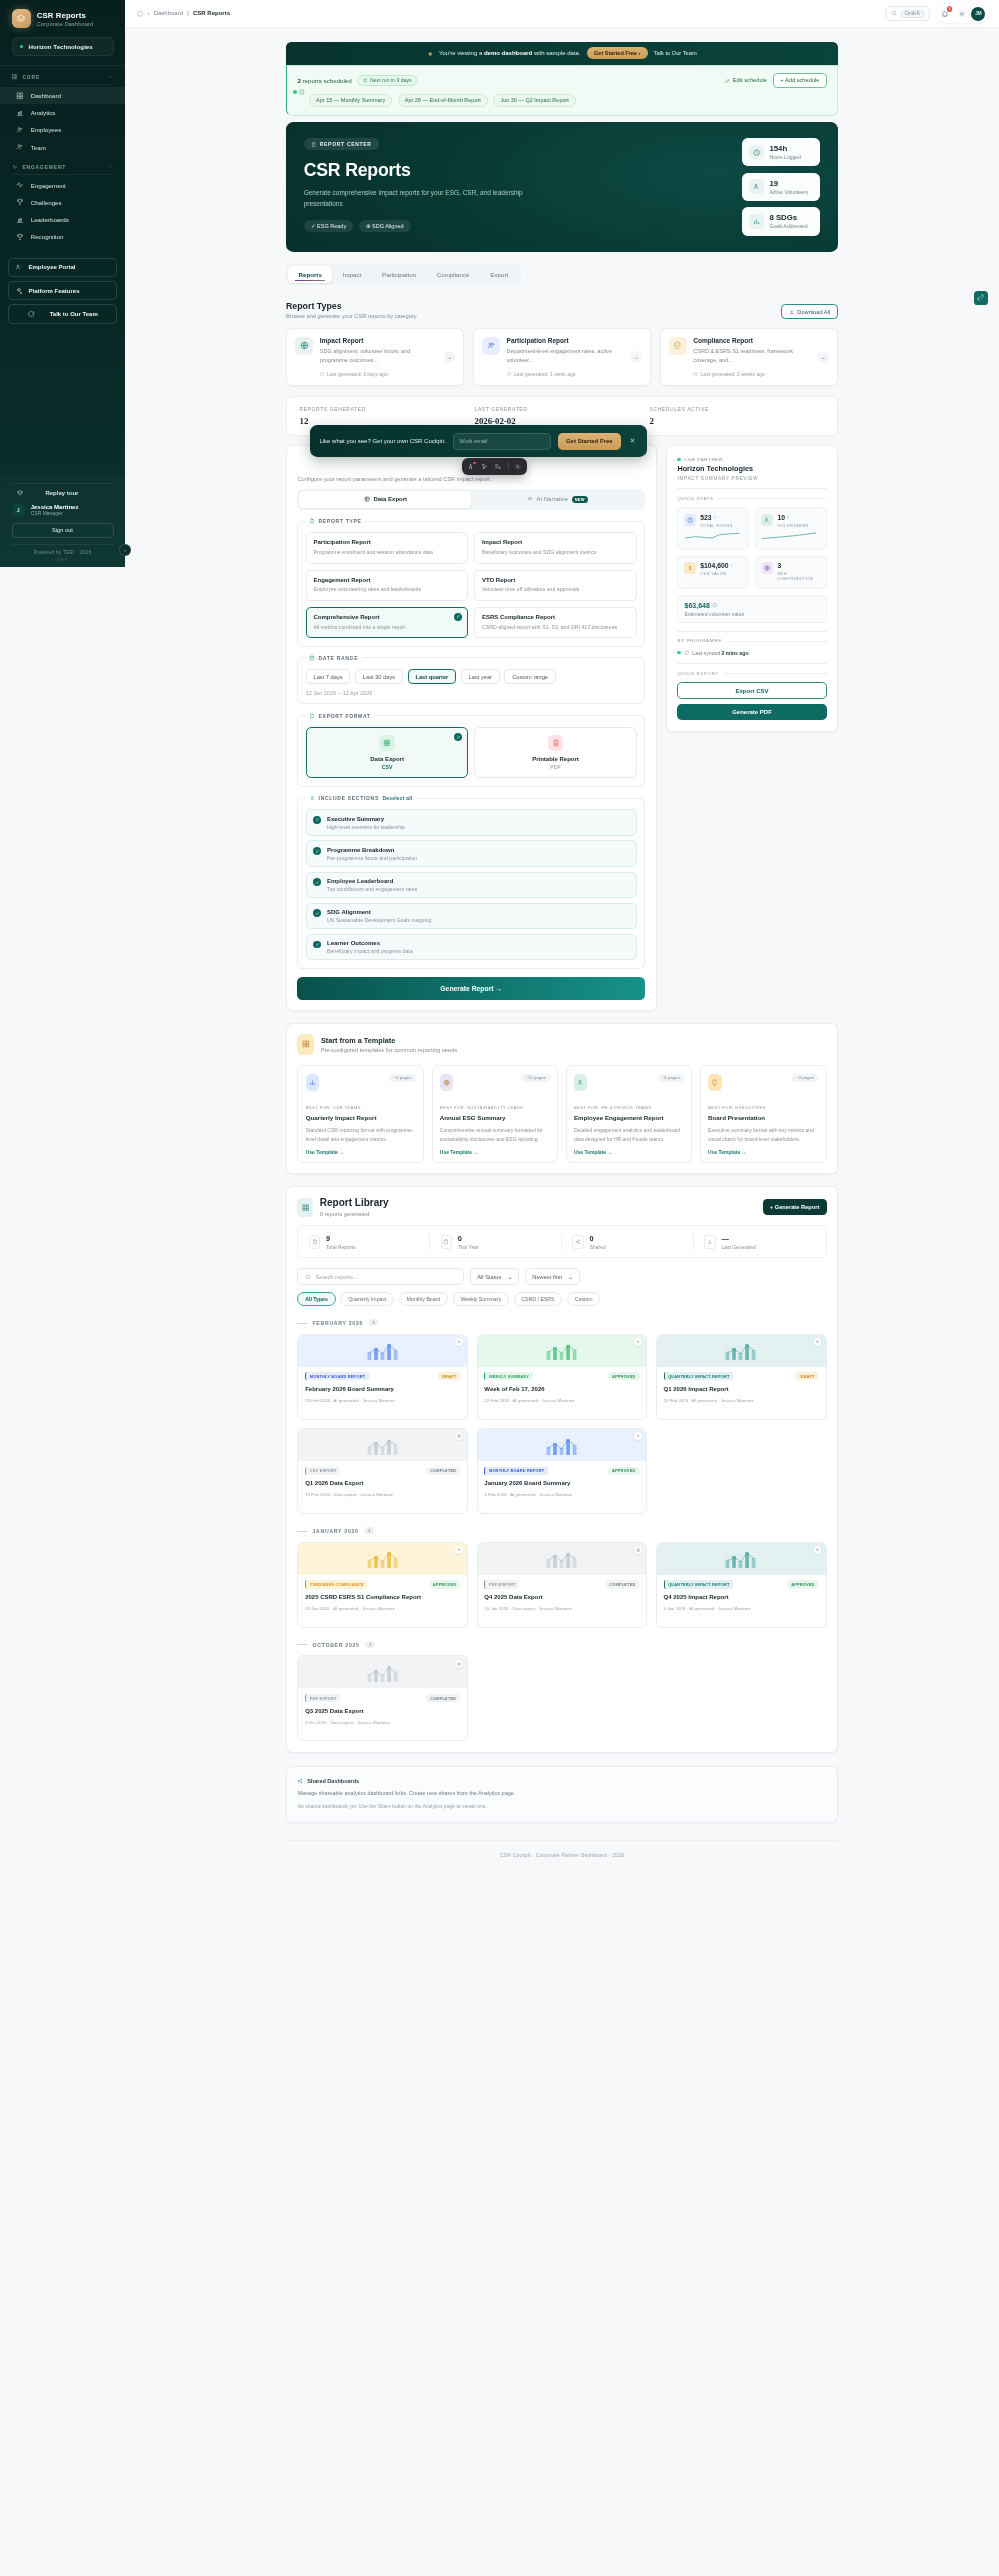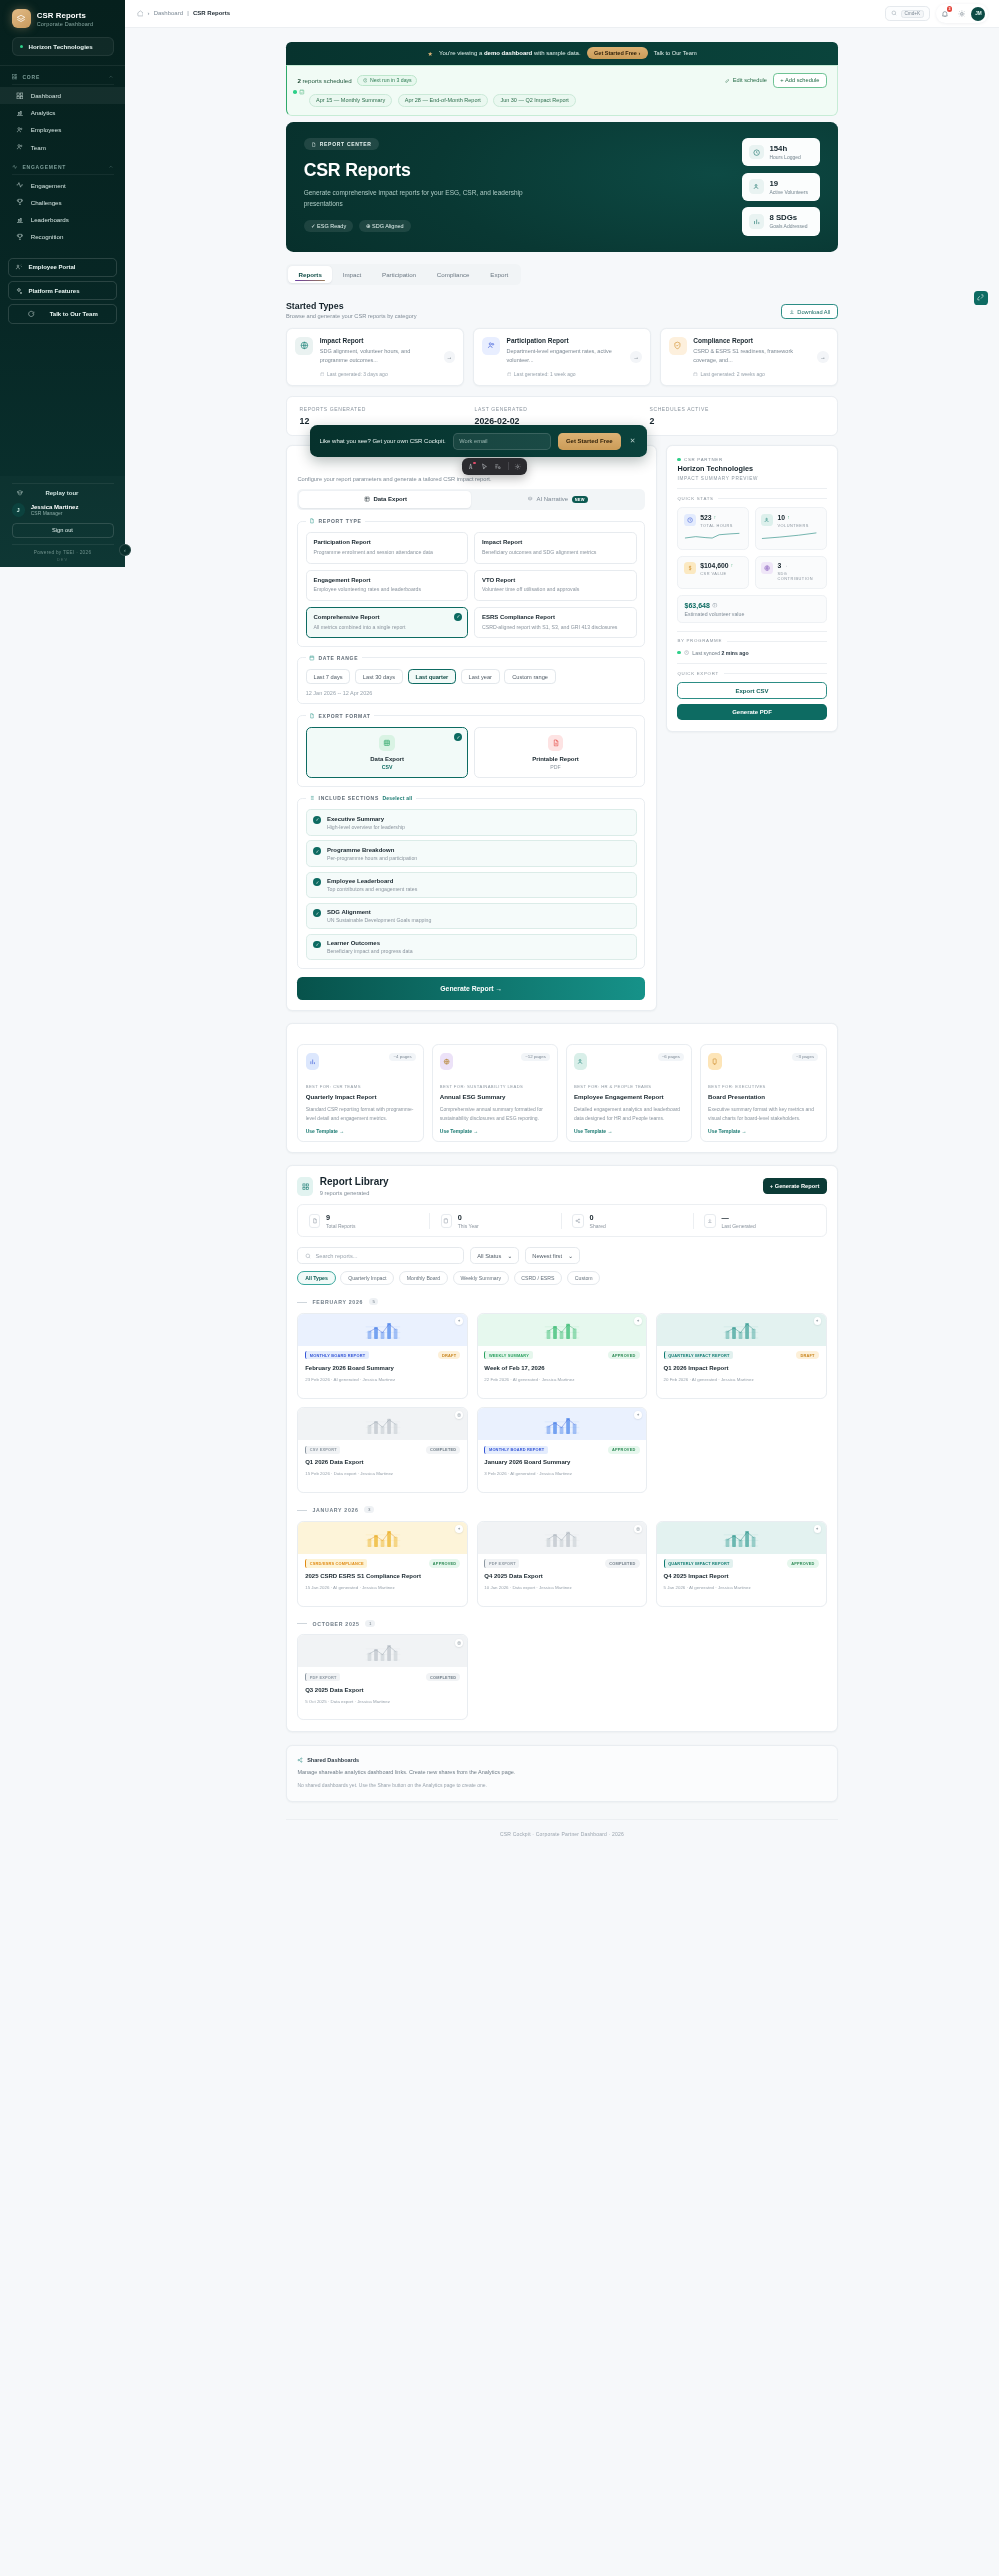--- a/index.html
+++ b/index.html
@@ -146,21 +146,21 @@
   .rt-ic { width:17.7px; height:17.7px; border-radius:5.2px; display:flex; align-items:center; justify-content:center; flex:none;}
   .rt-name { font-size: 6.5px; font-weight:700; color:#18262e;}
   .rt-desc { font-size:5.5px; color:#7d8994; line-height:1.7; margin-top:2.6px;}
   .rt-meta { font-size:5px; color:#98a3ad; margin-top:5.7px; display:flex; align-items:center; gap:2.6px;}
   .rt-arrow { margin-left:auto; align-self:center; width:11.5px; height:11.5px; border-radius:50%;
     background:#f3f5f8; color:#55626d; display:flex; align-items:center; justify-content:center; font-size:5.7px; flex:none;}
 
   .kpibar { margin-top: 9.4px; background:#fff; border:0.5px solid #e9edf1; border-radius:6.2px;
     display:grid; grid-template-columns: repeat(3,1fr); padding: 9.4px 12.5px; }
   .kpi-l { font-size:5px; letter-spacing:0.6px; color:#8a949e;}
-  .kpi-v { font-size: 8.8px; font-weight:700; color:#17242c; margin-top:3.6px;}
+  .kpi-v { font-size: 8.8px; font-weight:700; color:#17242c; margin-top:3.6px;font-family:Liberation Serif, serif;}
 
   
   .builder { margin-top: 9.4px; display:grid; grid-template-columns: 1fr 172px; gap: 9.4px; align-items:start; position:relative;}
   .panel { background:#fff; border:0.5px solid #e9edf1; border-radius: 6.2px; padding: 10.4px; box-shadow:0 0.5px 1.6px rgba(22,40,60,.04);}
   .builder-sub { font-size: 5.7px; color:#7f8b96; margin-top: 19px; }
   .seg { margin-top: 7.3px; background:#f2f5f7; border-radius:5.2px; padding:2.1px; display:grid; grid-template-columns:1fr 1fr;}
   .seg-btn { padding:4.7px; border-radius:4.2px; font-size:6px; color:#7b8793; display:flex; align-items:center;
     justify-content:center; gap:3.6px; cursor:pointer;}
   .seg-btn.active { background:#fff; color:#17242c; font-weight:700; box-shadow:0 0.5px 1.6px rgba(22,40,60,.08);}
   .pill-new { background:#0d5a52; color:#fff; font-size:3.9px; font-weight:700; border-radius:4.2px; padding:1px 3.1px; letter-spacing:0.3px;}
@@ -646,21 +646,21 @@
     <div class="tab active">Reports</div>
     <div class="tab">Impact</div>
     <div class="tab">Participation</div>
     <div class="tab">Compliance</div>
     <div class="tab">Export</div>
   </div>
 
   
   <div class="sec-head">
     <div>
-      <div class="sec-title">Started Types</div>
+      <div class="sec-title">Report Types</div>
       <div class="sec-sub">Browse and generate your CSR reports by category</div>
     </div>
     <div class="btn-outline-teal">
       <svg width="5.7" height="5.7" viewBox="0 0 24 24" fill="none" stroke="currentColor" stroke-width="2">
             <path d="M12 4v10M8 11l4 4 4-4M5 19h14"></path>
           </svg>
       <span>Download All</span>
     </div>
   </div>
   <div class="rt-grid">
@@ -1054,20 +1054,34 @@
       </div>
       <div class="pv-rule"></div>
       <div class="pv-lbl">QUICK EXPORT</div>
       <button class="btn-pv-out">Export CSV</button>
       <button class="btn-pv-fill">Generate PDF</button>
     </div>
   </div>
 
   
   <div class="panel" style="margin-top:11.5px">
+    <div class="tpl-head">
+      <div class="tpl-ic">
+            <svg width="7.8" height="7.8" viewBox="0 0 24 24" fill="none" stroke="currentColor" stroke-width="1.9">
+              <rect x="3" y="3" width="7" height="7"></rect>
+              <rect x="14" y="3" width="7" height="7"></rect>
+              <rect x="3" y="14" width="7" height="7"></rect>
+              <rect x="14" y="14" width="7" height="7"></rect>
+            </svg>
+          </div>
+      <div>
+        <div class="sec-title" style="font-size:7.3px">Start from a Template</div>
+        <div class="sec-sub">Pre-configured templates for common reporting needs</div>
+      </div>
+    </div>
     <div class="tpl-grid">
       <div class="tpl">
         <span class="tpl-pages">~4 pages</span>
         <div class="tpl-bic" style="background:#dce7fd;color:#3556d6">
               <svg width="7.3" height="7.3" viewBox="0 0 24 24" fill="none" stroke="currentColor" stroke-width="2">
                 <path d="M6 20V11M12 20V5M18 20v-6"></path>
               </svg>
             </div>
         <div class="tpl-best">BEST FOR: CSR TEAMS</div>
         <div class="tpl-name">Quarterly Impact Report</div>

